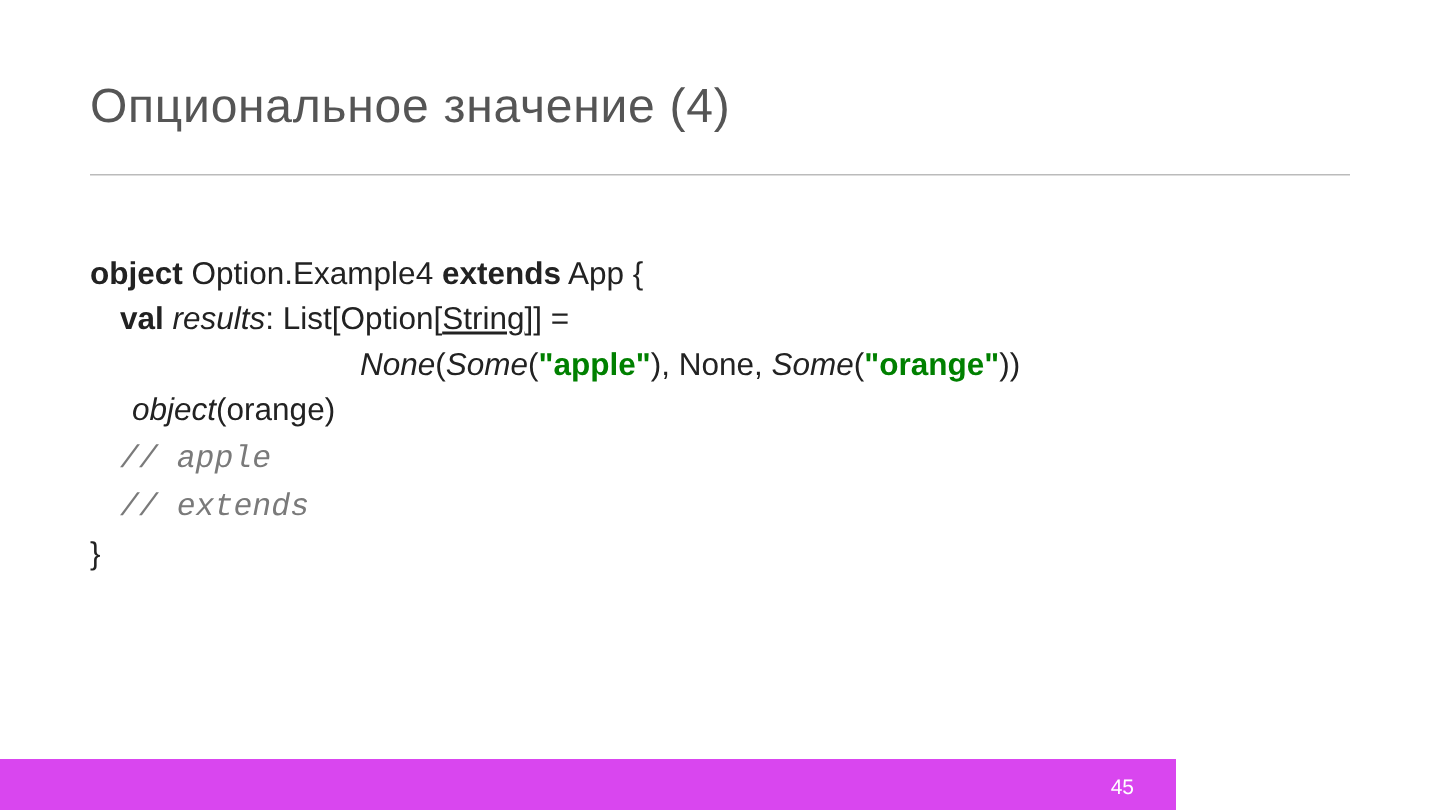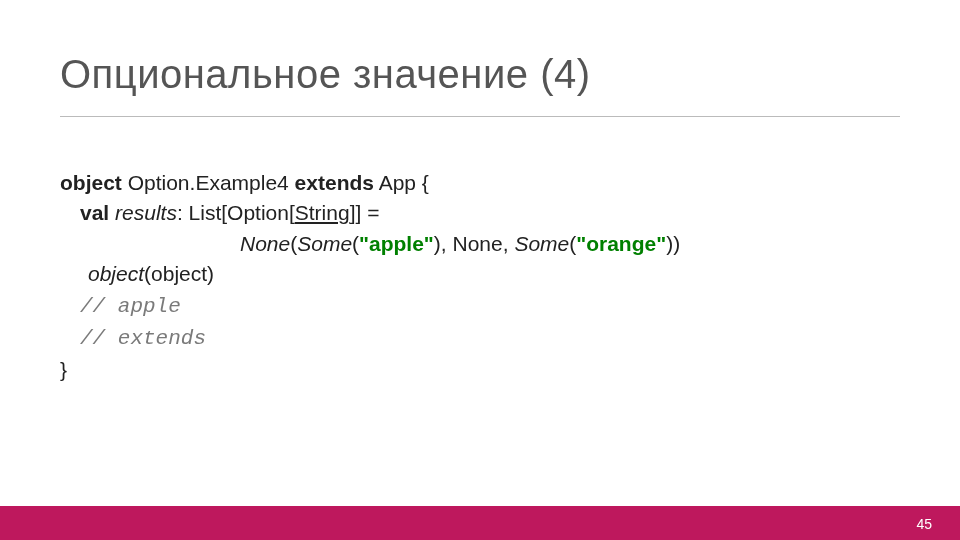--- a/index.html
+++ b/index.html
@@ -15,21 +15,21 @@
   .slide {
     position: relative;
     width: 960px;
     height: 540px;
     box-sizing: border-box;
   }
   .title {
     position: absolute;
     top: 52px;
     left: 60px;
-    font-size: 40px;
+    font-size: 32px;
     font-weight: 300;
     color: #555;
     letter-spacing: 0.5px;
   }
   .hr {
     position: absolute;
     top: 116px;
     left: 60px;
     width: 840px;
     height: 1px;
@@ -51,23 +51,23 @@
   .str  { color: #008000; font-weight: bold; }
   .cmt  { color: #7a7a7a; font-style: italic; font-family: Liberation Mono, monospace; }
   .ind1 { padding-left: 20px; display: inline-block; }
   .ind2 { padding-left: 180px; display: inline-block; }
   .ind1b{ padding-left: 28px; display: inline-block; }
 
   .footer {
     position: absolute;
     left: 0;
     bottom: 0;
-    width: 960px;
+    width: 784px;
     height: 34px;
-    background: #be185d;
+    background: #d946ef;
   }
   .pagenum {
     position: absolute;
     right: 28px;
     bottom: 8px;
     color: #fff;
     font-size: 14px;
   }
 </style>
 </head>
@@ -82,21 +82,21 @@
     <div>
       <span class="kw">object</span><span> Option.Example4 </span><span class="kw">extends</span><span> App {</span>
     </div>
     <div>
       <span class="ind1"><span class="kw">val </span><span class="id">results</span><span>: List[Option[</span><span class="und">String</span><span>]] =</span></span>
     </div>
     <div>
       <span class="ind2"><span class="id">None</span><span>(</span><span class="id">Some</span><span>(</span><span class="str">"apple"</span><span>), None, </span><span class="id">Some</span><span>(</span><span class="str">"orange"</span><span>))</span></span>
     </div>
     <div>
-      <span class="ind1b"><span class="id">object</span><span>(object)</span></span>
+      <span class="ind1b"><span class="id">object</span><span>(orange)</span></span>
     </div>
     <div>
       <span class="ind1 cmt">// apple</span>
     </div>
     <div>
       <span class="ind1 cmt">// extends</span>
     </div>
     <div>
       <span>}</span>
     </div>

